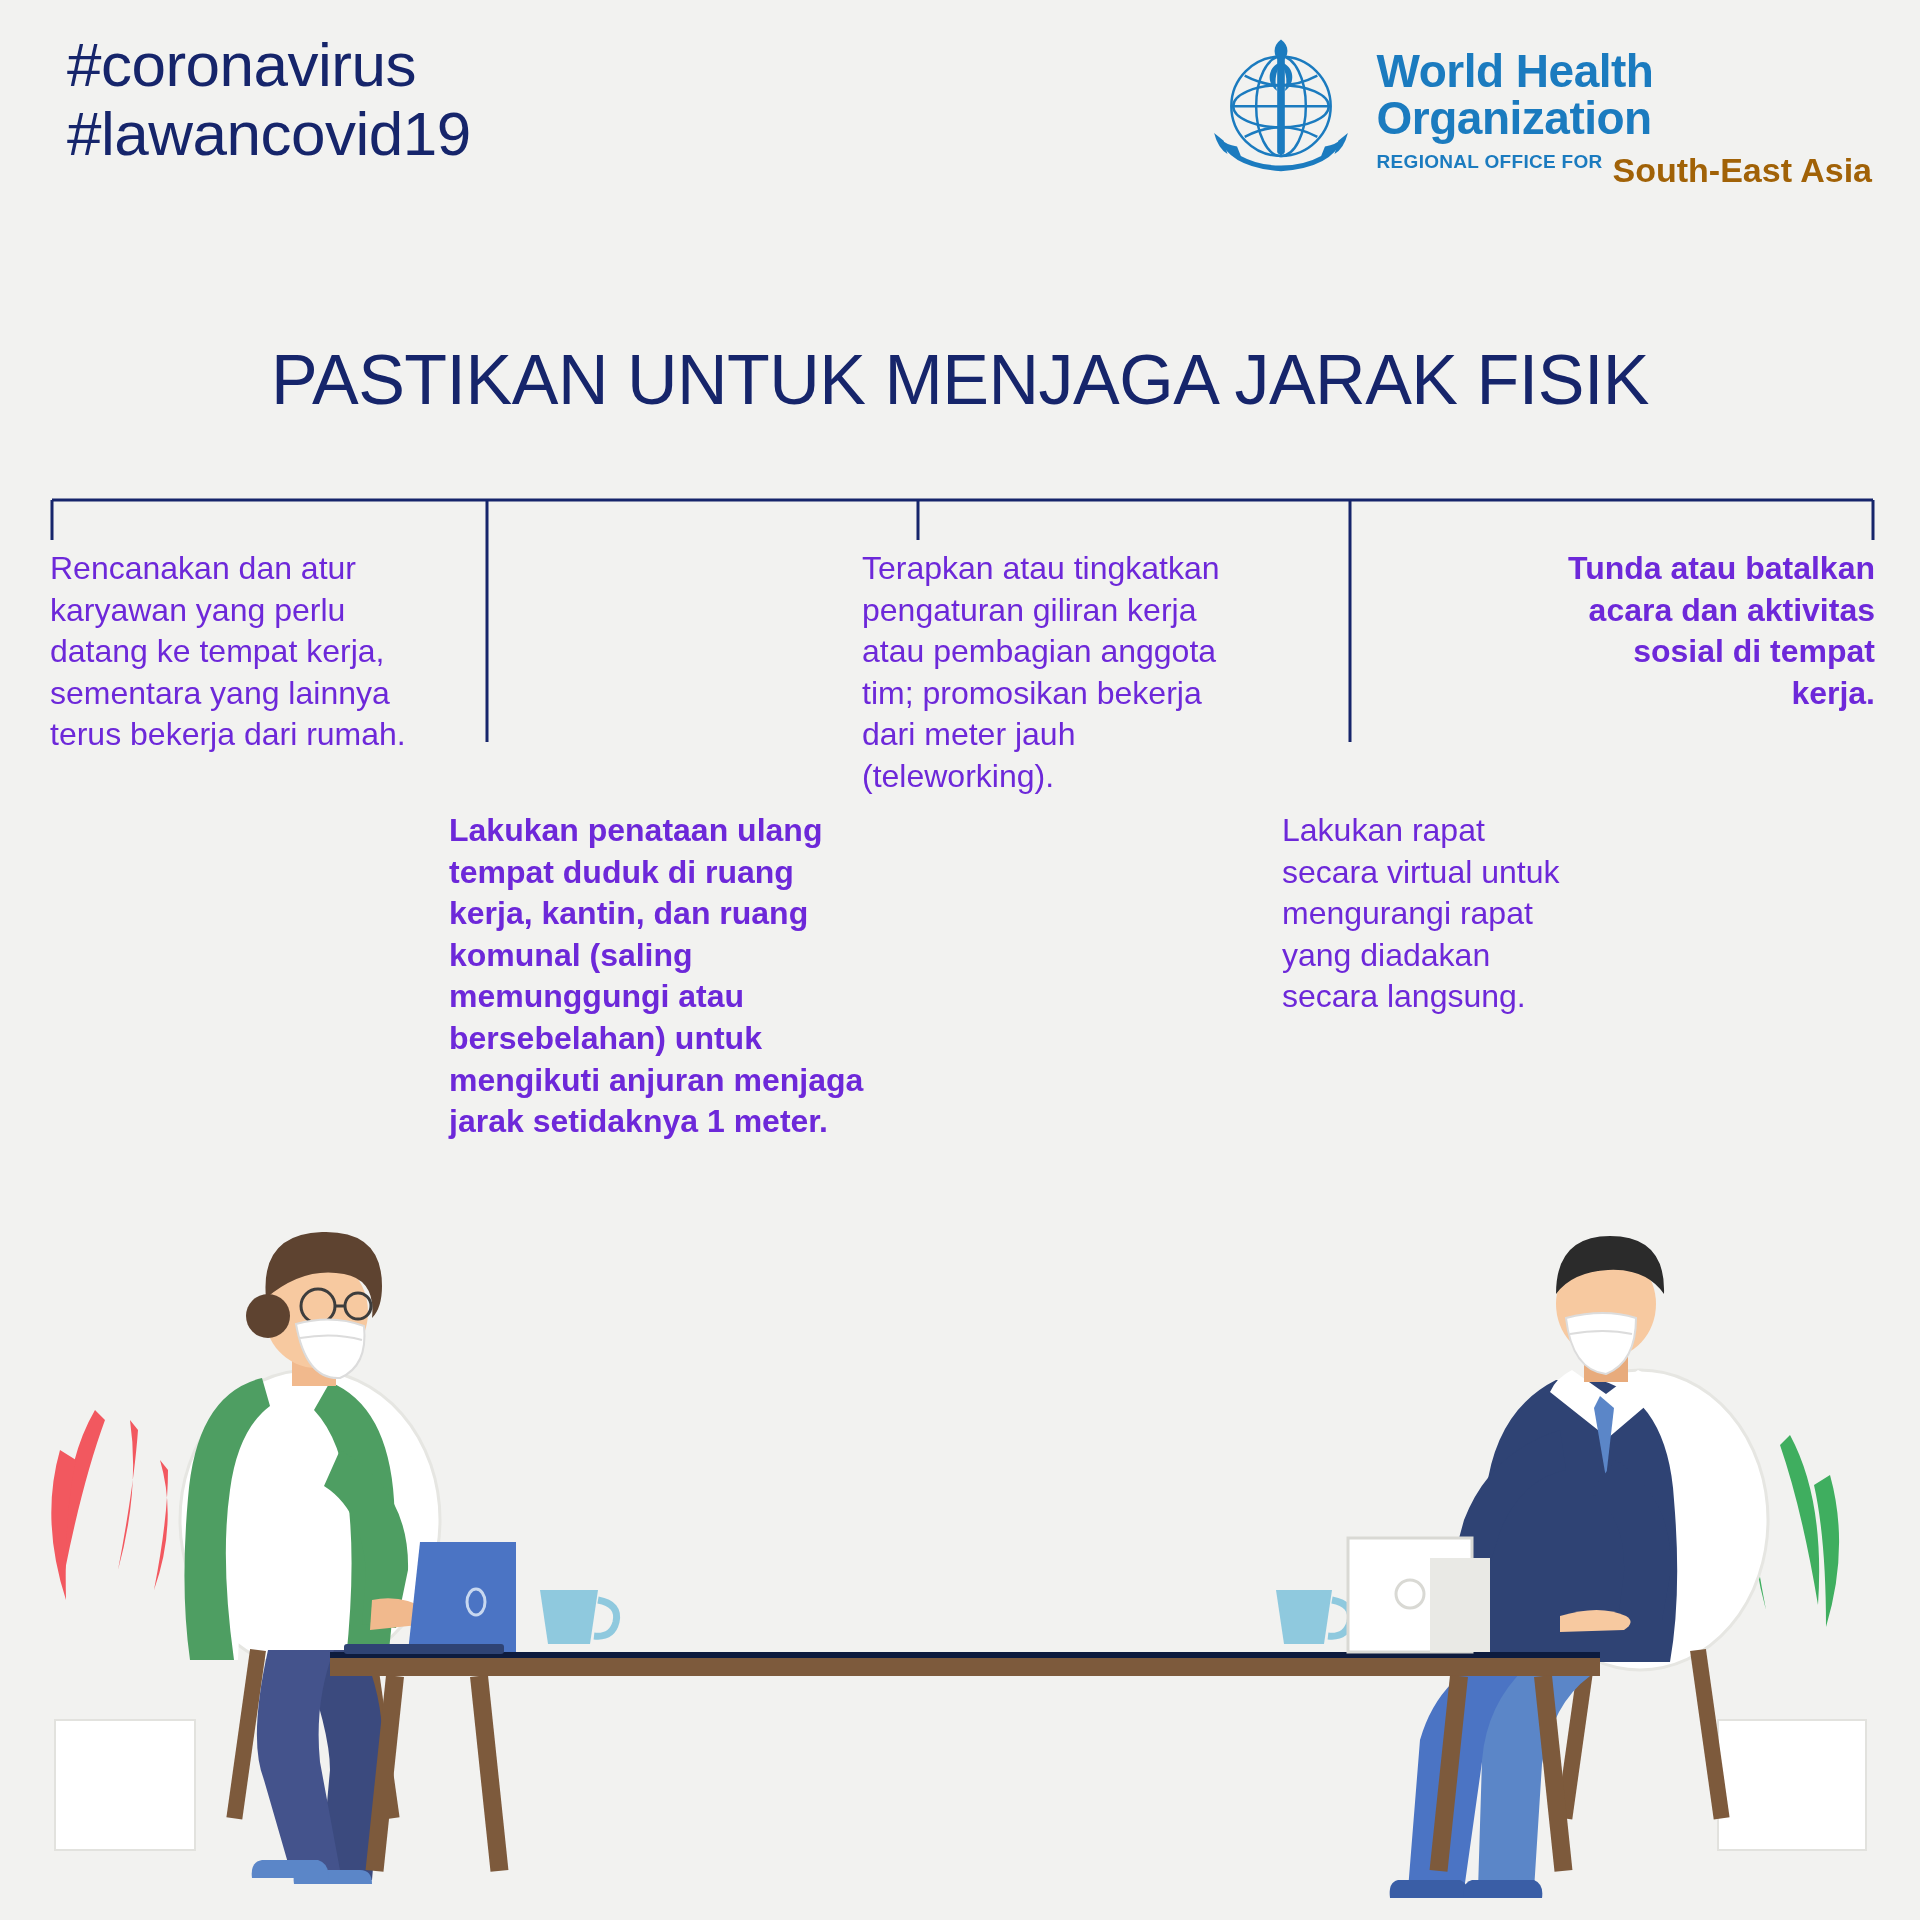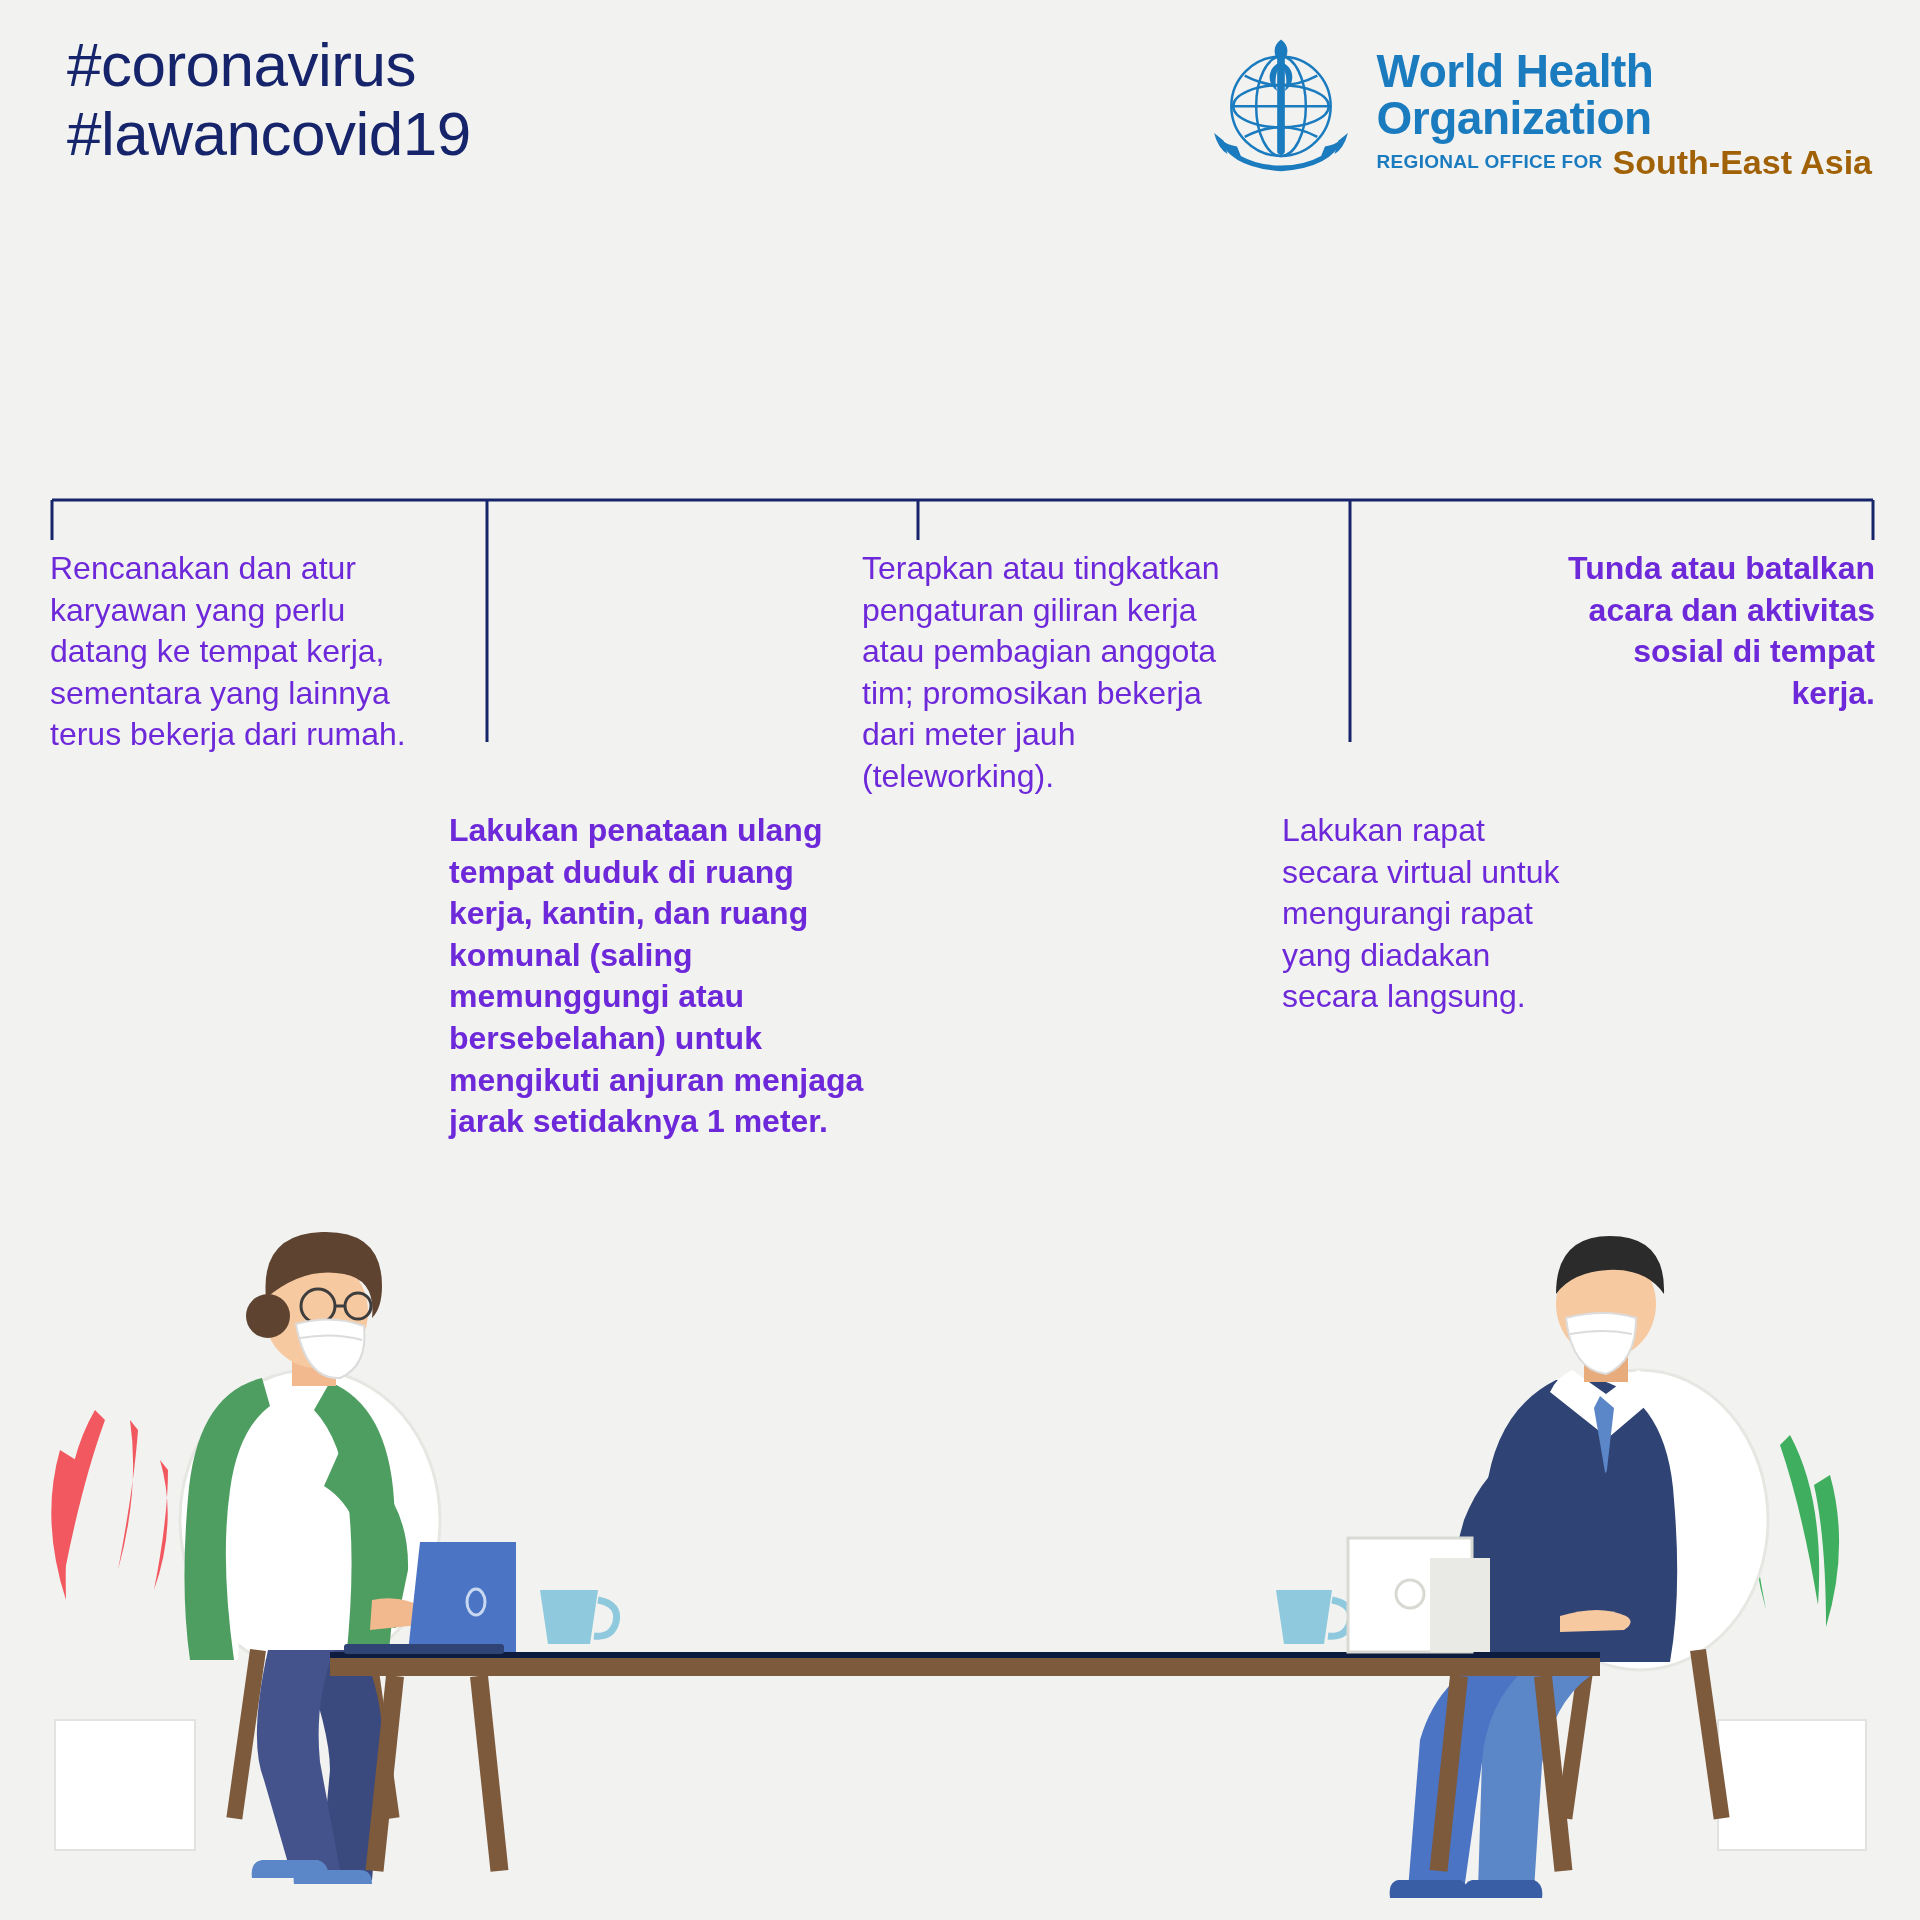--- a/index.html
+++ b/index.html
@@ -58,23 +58,23 @@
     padding-top: 22px;
   }
   .who-line1, .who-line2 {
     font-size: 46px;
     font-weight: bold;
     color: #1b7bbf;
     line-height: 1.03;
     letter-spacing: -0.5px;
   }
   .who-sub {
-    margin-top: 0;
+    margin-top: 8px;
     display: flex;
-    align-items: center;
+    align-items: flex-start;
   }
   .who-regional {
     font-size: 19px;
     font-weight: bold;
     color: #1b7bbf;
     letter-spacing: 0.3px;
     margin-right: 10px;
   }
   .who-region {
     font-size: 34px;
@@ -164,20 +164,21 @@
     <div class="who-text">
       <div class="who-line1">World Health</div>
       <div class="who-line2">Organization</div>
       <div class="who-sub">
         <span class="who-regional">REGIONAL OFFICE FOR</span>
         <span class="who-region">South-East Asia</span>
       </div>
     </div>
   </div>
 
+  <div class="main-title">PASTIKAN UNTUK MENJAGA JARAK FISIK</div>
 
   <svg class="bracket" viewBox="0 0 1825 310">
     <line x1="2" y1="8" x2="1823" y2="8"></line>
     <line x1="2" y1="8" x2="2" y2="48"></line>
     <line x1="437" y1="8" x2="437" y2="250"></line>
     <line x1="868" y1="8" x2="868" y2="48"></line>
     <line x1="1300" y1="8" x2="1300" y2="250"></line>
     <line x1="1823" y1="8" x2="1823" y2="48"></line>
   </svg>
 

